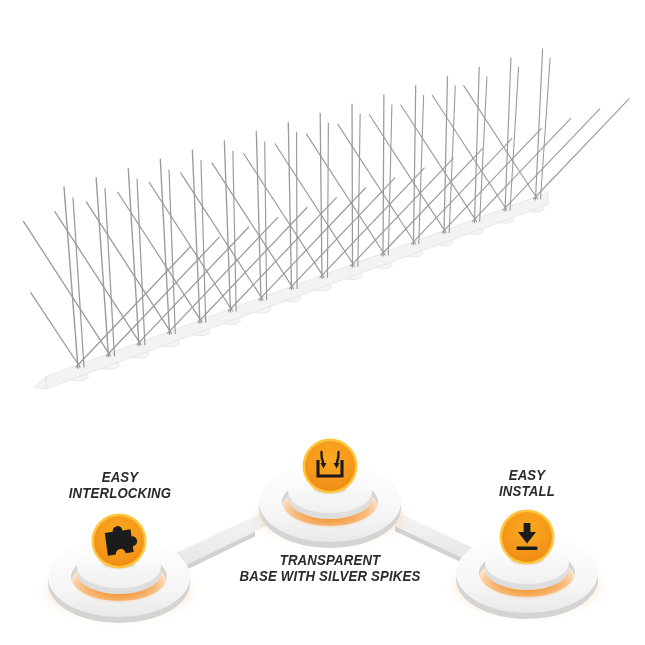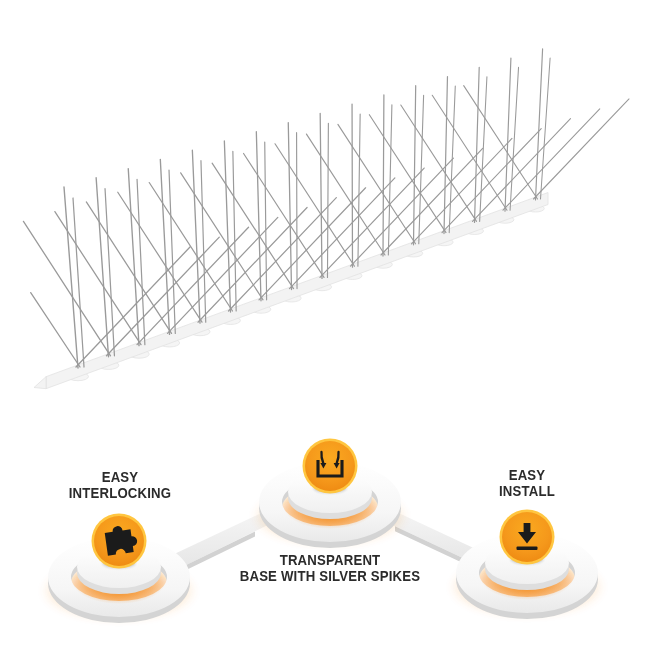--- a/index.html
+++ b/index.html
@@ -1,17 +1,17 @@
 <!DOCTYPE html>
 <html style="--background: #FFFFFF; --label-text: #2B2B2B; --icon: #1B1B1B; --badge-fill: #F5981B; --badge-border: #FFC640; --glow-orange: #F28411; --ring-white: #FFFFFF; --ring-shadow: #D4D4D4; --beam-gray: #EDEDED; --spike-gray: #9A9A9A; --base-gray: #F3F3F3;"><head>
 <meta charset="utf-8">
 <style>
   html,body{margin:0;padding:0;}
   body{font-family:"Liberation Sans",sans-serif;background:#fff;}
-  .stage{position:relative;width:645px;height:645px;background:var(--background,#fff);overflow:hidden;}
+  .stage{position:relative;width:645px;height:645px;background:var(--background,#fff);overflow:hidden;font-style:italic;}
   .scene{position:absolute;left:0;top:0;}
   .label{position:absolute;text-align:center;color:var(--label-text,#2b2b2b);
          font-weight:700;font-size:15px;line-height:16px;letter-spacing:.2px;
          transform:scaleX(.88);transform-origin:center;}
   .label span{display:block;}
   .st-white{stop-color:var(--ring-white,#fff);}
   .st-badge{stop-color:var(--badge-fill,#F5981B);}
   .st-glow{stop-color:var(--glow-orange,#F28411);}
   .ring-under{fill:var(--ring-shadow,#D4D4D4);}
   .plat-under{fill:#dedede;}

